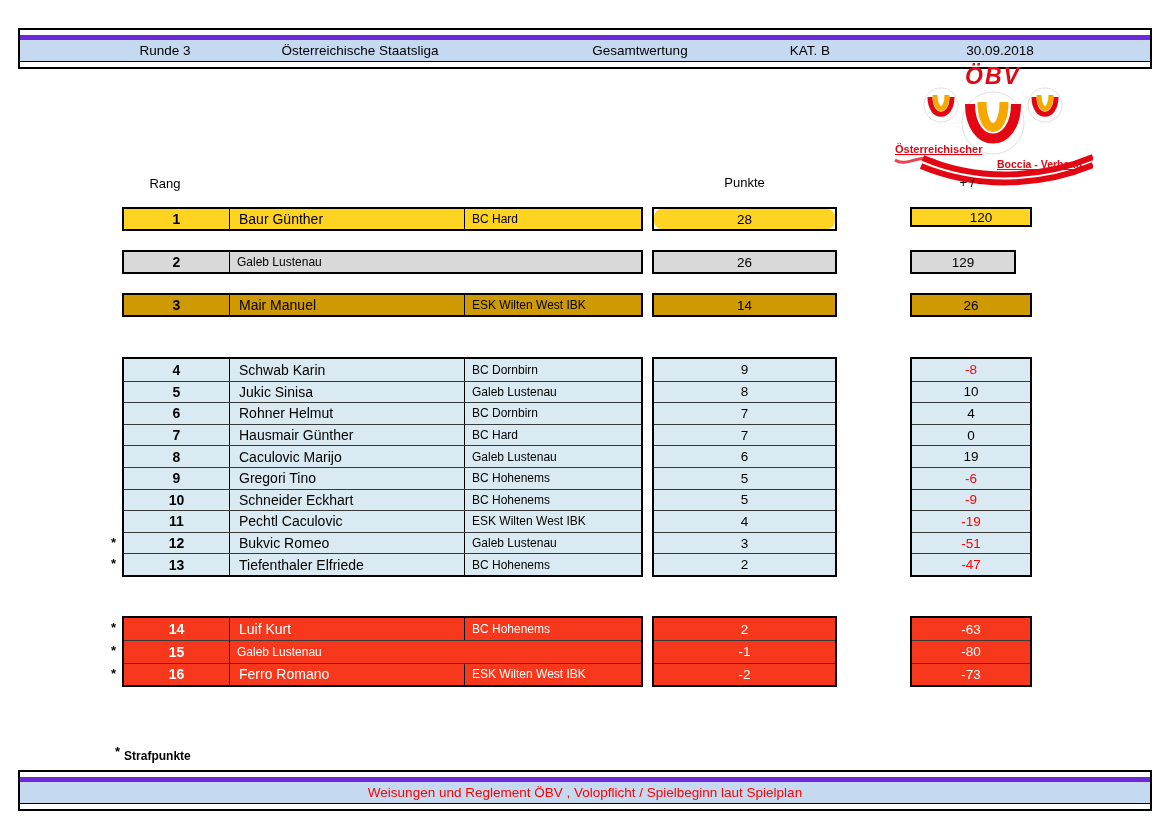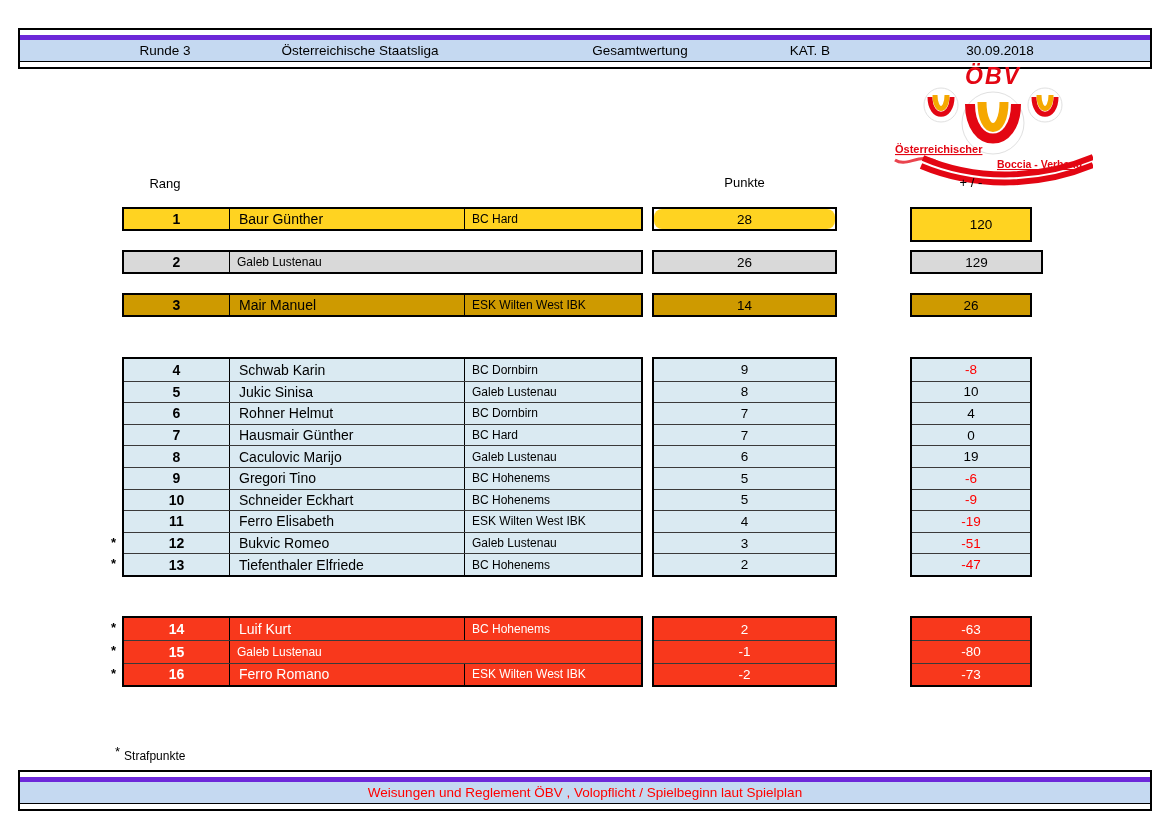--- a/index.html
+++ b/index.html
@@ -35,21 +35,21 @@
   }
   
   .tier-gold  {background:var(--gold,#FFD321);}
   .tier-silver{background:var(--silver,#D9D9D9);}
   .tier-bronze{background:var(--bronze,#CE9A00);}
   .tier-blue  {background:var(--blue-row,#DAEAF2);}
   .tier-red   {background:var(--red-row,#F8381C);color:#fff;}
   .neg{color:var(--negative,#FF0000);}
   .tier-red .neg{color:#fff;}
   
-  #footnote{position:absolute;left:115px;top:744px;font-size:12px;font-weight:normal;}
+  #footnote{position:absolute;left:115px;top:744px;font-size:12px;font-weight:bold;}
   #footnote .marker{font-size:13px;vertical-align:4px;margin-right:4px;}
   
   #logo{position:absolute;left:893px;top:60px;width:200px;height:128px;}
 </style>
 </head>
 <body>
 
 <div class="band" id="band-top" style="top:28px">
   <div class="band-gap"></div>
   <div class="band-blue">
@@ -105,36 +105,36 @@
         <div class="cell name">Baur Günther</div>
         <div class="cell club">BC Hard</div>
       </div>
     </div>
     <div class="blk" style="left: 652px; top: 207px; width: 185px;">
       <div class="trow tier-gold" style="height: 20px; border-radius: 8px;">
         <div class="cell num">28</div>
       </div>
     </div>
     <div class="blk" style="left: 910px; top: 207px; width: 122px;">
-      <div class="trow tier-gold" style="height: 31px; padding-left: 20px;">
+      <div class="trow tier-gold" style="height: 16px; padding-left: 20px;">
         <div class="cell num">120</div>
       </div>
     </div>
     <div class="blk" style="left: 122px; top: 250px; width: 521px;">
       <div class="trow tier-silver" style="height: 20px;">
         <div class="cell rank">2</div>
         <div class="cell club">Galeb Lustenau</div>
       </div>
     </div>
     <div class="blk" style="left: 652px; top: 250px; width: 185px;">
       <div class="trow tier-silver" style="height: 20px;">
         <div class="cell num">26</div>
       </div>
     </div>
-    <div class="blk" style="left: 910px; top: 250px; width: 133px;">
+    <div class="blk" style="left: 910px; top: 250px; width: 106px;">
       <div class="trow tier-silver" style="height: 20px;">
         <div class="cell num">129</div>
       </div>
     </div>
     <div class="blk" style="left: 122px; top: 293px; width: 521px;">
       <div class="trow tier-bronze" style="height: 20px;">
         <div class="cell rank">3</div>
         <div class="cell name">Mair Manuel</div>
         <div class="cell club">ESK Wilten West IBK</div>
       </div>
@@ -180,21 +180,21 @@
         <div class="cell name">Gregori Tino</div>
         <div class="cell club">BC Hohenems</div>
       </div>
       <div class="trow tier-blue" style="height: 21.6px;">
         <div class="cell rank">10</div>
         <div class="cell name">Schneider Eckhart</div>
         <div class="cell club">BC Hohenems</div>
       </div>
       <div class="trow tier-blue" style="height: 21.6px;">
         <div class="cell rank">11</div>
-        <div class="cell name">Ferro Elisabeth</div>
+        <div class="cell name">Pechtl Caculovic</div>
         <div class="cell club">ESK Wilten West IBK</div>
       </div>
       <div class="trow tier-blue" style="height: 21.6px;">
         <span class="star">*</span>
         <div class="cell rank">12</div>
         <div class="cell name">Bukvic Romeo</div>
         <div class="cell club">Galeb Lustenau</div>
       </div>
       <div class="trow tier-blue" style="height: 21.6px;">
         <span class="star">*</span>

